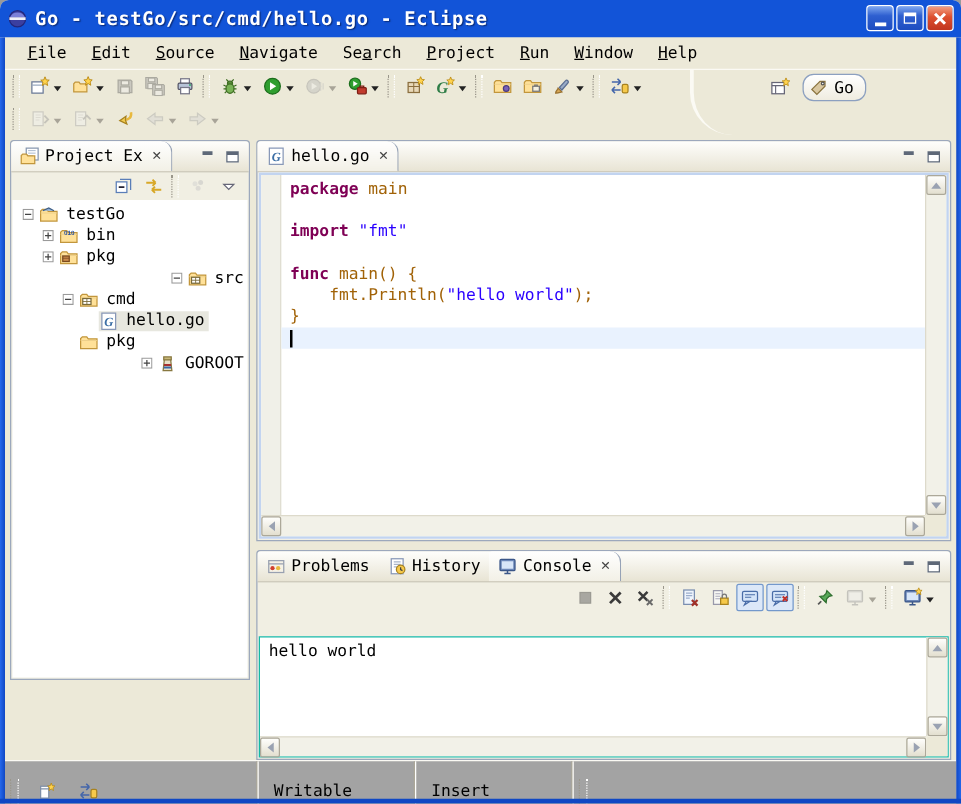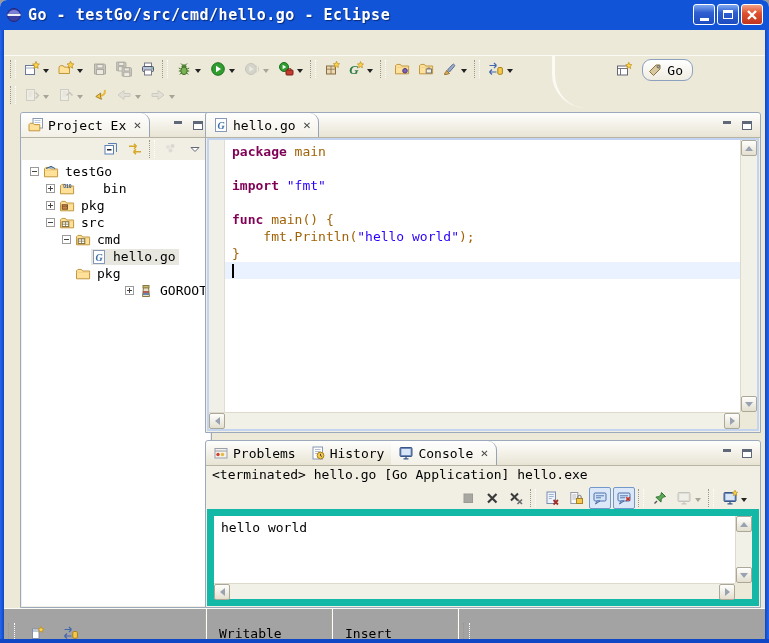--- a/index.html
+++ b/index.html
@@ -43,21 +43,21 @@
   .tabrow{height:24px;background:linear-gradient(#FEFEFC,#E8E4D4);border-bottom:1px solid #B8B4A4;
     display:flex;align-items:stretch;border-radius:3px 3px 0 0;}
   .tab{display:flex;align-items:center;gap:4px;padding:0 7px;font-size:13px;white-space:nowrap;}
   .tab.active{background:linear-gradient(#FFFFFF,#F2F0E6);border-right:1px solid #96A2B6;border-radius:3px 9px 0 0;}
   .tclose{font-size:10px;color:#444;margin-left:3px;font-family:"DejaVu Sans",sans-serif;}
   .panelbtns{margin-left:auto;display:flex;align-items:center;gap:3px;padding-right:5px;}
   .pbtn{width:17px;height:15px;display:flex;align-items:center;justify-content:center;}
   .g-pmin{width:8px;height:3px;background:#5E6878;margin-top:-6px;}
   .g-pmax{width:10px;height:9px;border:1px solid #5E6878;border-top:3px solid #5E6878;background:#FFF;box-sizing:border-box;}
   
-  #explorer{left:20px;top:112px;width:192px;height:496px;}
+  #explorer{left:8px;top:112px;width:192px;height:432px;}
   #explorer-toolbar{height:22px;display:flex;justify-content:flex-end;align-items:center;padding-right:4px;}
   #tree{position:absolute;left:1px;right:1px;top:47px;bottom:1px;background:#FFF;overflow:hidden;padding-top:3px;}
   .trow{height:17px;display:flex;align-items:center;font-size:13px;white-space:nowrap;}
   .texp{width:9px;height:9px;margin-right:4px;flex:none;line-height:0;}
   .ticn{width:16px;height:16px;margin-right:3px;flex:none;line-height:0;}
   .tlabel{padding:0 3px;}
   .trow .sel{background:#E7E7DF;}
   
   #editor{left:205px;top:112px;width:556px;height:321px;}
   #editor-body{position:absolute;left:1px;right:1px;top:25px;bottom:1px;border:2px solid #C2D4F0;background:#FFF;box-sizing:border-box;}
@@ -78,21 +78,21 @@
      display:flex;align-items:center;justify-content:center;box-sizing:border-box;flex:none;}
   .tri{width:0;height:0;border:4px solid transparent;}
   .tri.up{border-bottom:5px solid #9AA2B2;border-top:none;}
   .tri.down{border-top:5px solid #9AA2B2;border-bottom:none;}
   .tri.left{border-right:5px solid #9AA2B2;border-left:none;}
   .tri.right{border-left:5px solid #9AA2B2;border-right:none;}
   
   #console{left:205px;top:440px;width:556px;height:168px;}
   #console-status{height:18px;font-size:13px;padding:1px 6px;white-space:nowrap;}
   #console-toolbar{height:24px;display:flex;justify-content:flex-end;align-items:center;padding-right:8px;}
-  #console-out{position:absolute;left:1px;right:1px;top:68px;bottom:1px;background:#FFF;border:7px solid #14b8a6;box-sizing:border-box;}
+  #console-out{position:absolute;left:1px;right:1px;top:68px;bottom:1px;background:#FFF;border:1px solid #14b8a6;box-sizing:border-box;}
   #console-text{position:absolute;left:0;top:0;right:17px;bottom:17px;font-size:13px;padding:4px 7px;white-space:pre;}
   
   .sash{position:absolute;background:transparent;}
   
   #statusbar{position:absolute;left:4px;top:608px;width:761px;height:49px;background:#a3a3a3;border-top:1px solid #FBFAF4;
      display:flex;align-items:center;font-size:13px;box-sizing:border-box;}
   .sb-grip{width:5px;height:20px;margin:0 4px;border-left:1px dotted #9A968A;border-right:1px dotted #FFF;}
   #status-icons{width:186px;display:flex;align-items:center;gap:10px;padding-left:6px;box-sizing:border-box;align-self:stretch;}
   .sb-div{width:1px;align-self:stretch;background:#ACA899;border-right:1px solid #FFF;}
   .sb-cell{width:112px;padding-left:12px;align-self:center;}
@@ -117,20 +117,31 @@
           <span class="g-max"></span>
         </span>
       <span class="wbtn close">
           <svg width="12" height="12" viewBox="0 0 12 12">
             <path d="M2 2 L10 10 M10 2 L2 10" stroke="#FFF" stroke-width="2.4"></path>
           </svg>
         </span>
     </span>
   </div>
 
+  <div id="menubar">
+      <span class="menu-item"><u>F</u>ile</span>
+      <span class="menu-item"><u>E</u>dit</span>
+      <span class="menu-item"><u>S</u>ource</span>
+      <span class="menu-item"><u>N</u>avigate</span>
+      <span class="menu-item">Se<u>a</u>rch</span>
+      <span class="menu-item"><u>P</u>roject</span>
+      <span class="menu-item"><u>R</u>un</span>
+      <span class="menu-item"><u>W</u>indow</span>
+      <span class="menu-item"><u>H</u>elp</span>
+    </div>
 
   <div id="toolbar">
     <div class="tbrow" id="tb-row1">
         <span class="grip"></span>
         <span class="tb-btn">
           <span class="ico"><svg width="16" height="16" viewBox="0 0 16 16" xmlns="http://www.w3.org/2000/svg">
               <rect x="1.5" y="4.5" width="9" height="9" fill="#FFF" stroke="#6A7A96"></rect>
               <path d="M1.5 7 h9" stroke="#9AAABF"></path>
               <path transform="translate(12,4) scale(1)" d="M0-3.6 L1-1.1 3.4-.9 1.6.8 2.1 3.4 0 2-2.1 3.4-1.6.8-3.4-.9-1-1.1Z" fill="#FFD34E" stroke="#B8860B" stroke-width="0.7"></path>
             </svg></span>
@@ -370,21 +381,21 @@
                 <path d="M3.2 4.6 L8 2.3 l4.2 2.3" fill="#8FB0D8" stroke="#3E5E86"></path>
               </svg></span>
             <span class="tlabel">testGo</span>
           </span>
         </div>
         <div class="trow" style="padding-left: 24px;">
           <span class="texp"><svg width="9" height="9" viewBox="0 0 9 9">
               <rect x="0.5" y="0.5" width="8" height="8" fill="#FFF" stroke="#9A9A9A"></rect>
               <path d="M2 4.5 h5 M4.5 2 v5" stroke="#444"></path>
             </svg></span>
-          <span style="display: inline-flex; align-items: center; gap: 22px;">
+          <span style="display: inline-flex; align-items: center;">
             <span class="ticn"><svg width="16" height="16" viewBox="0 0 16 16" xmlns="http://www.w3.org/2000/svg">
                 <path d="M1.5 12.8 V4.8 L2.9 3.4 h3.5 l1.2 1.6 h7 v7.8Z" fill="#FFE199" stroke="#C2963C"></path>
                 <path d="M1.5 6.4 h13" stroke="#EED08A" stroke-width="0.8"></path>
                 <text x="8.4" y="7.4" font-size="5" font-weight="bold" fill="#2850A0" text-anchor="middle" font-family="sans-serif">010</text>
               </svg></span>
             <span class="tlabel">bin</span>
           </span>
         </div>
         <div class="trow" style="padding-left: 24px;">
           <span class="texp"><svg width="9" height="9" viewBox="0 0 9 9">
@@ -394,21 +405,21 @@
           <span style="display: inline-flex; align-items: center;">
             <span class="ticn"><svg width="16" height="16" viewBox="0 0 16 16" xmlns="http://www.w3.org/2000/svg">
                 <path d="M1.5 12.8 V4.8 L2.9 3.4 h3.5 l1.2 1.6 h7 v7.8Z" fill="#FFE199" stroke="#C2963C"></path>
                 <path d="M1.5 6.4 h13" stroke="#EED08A" stroke-width="0.8"></path>
                 <rect x="3.2" y="6.8" width="5.2" height="4.4" fill="#C98A4B" stroke="#7A4A1E"></rect>
                 <path d="M3.2 8.6 h5.2" stroke="#7A4A1E" stroke-width="0.6"></path>
               </svg></span>
             <span class="tlabel">pkg</span>
           </span>
         </div>
-        <div class="trow" style="padding-left: 24px;">
+        <div class="trow" style="padding-left: 24px; justify-content: flex-end;">
           <span class="texp"><svg width="9" height="9" viewBox="0 0 9 9">
               <rect x="0.5" y="0.5" width="8" height="8" fill="#FFF" stroke="#9A9A9A"></rect>
               <path d="M2 4.5 h5" stroke="#444"></path>
             </svg></span>
           <span style="display: inline-flex; align-items: center;">
             <span class="ticn"><svg width="16" height="16" viewBox="0 0 16 16" xmlns="http://www.w3.org/2000/svg">
                 <path d="M1.5 12.8 V4.8 L2.9 3.4 h3.5 l1.2 1.6 h7 v7.8Z" fill="#FFE199" stroke="#C2963C"></path>
                 <path d="M1.5 6.4 h13" stroke="#EED08A" stroke-width="0.8"></path>
                 <rect x="3.2" y="6.8" width="6.6" height="4.8" fill="#FFF" stroke="#7A6A3A"></rect>
                 <path d="M3.2 9.2 h6.6 M6.5 6.8 v4.8" stroke="#7A6A3A" stroke-width="0.7"></path>
@@ -551,21 +562,20 @@
         </div>
         <span class="panelbtns">
           <span class="pbtn">
             <span class="g-pmin"></span>
           </span>
           <span class="pbtn">
             <span class="g-pmax"></span>
           </span>
         </span>
       </div>
-    <div id="console-status">&lt;terminated&gt; hello.go [Go Application] hello.exe</div>
     <div id="console-toolbar">
         <span class="tb-btn disabled">
           <span class="ico"><svg width="16" height="16" viewBox="0 0 16 16" xmlns="http://www.w3.org/2000/svg">
               <rect x="4" y="4" width="8.5" height="8.5" fill="#B03838" stroke="#802020"></rect>
             </svg></span>
         </span>
         <span class="tb-btn">
           <span class="ico"><svg width="16" height="16" viewBox="0 0 16 16" xmlns="http://www.w3.org/2000/svg">
               <path d="M4 4 L12.5 12.5 M12.5 4 L4 12.5" stroke="#3A3A3A" stroke-width="2.2"></path>
             </svg></span>

